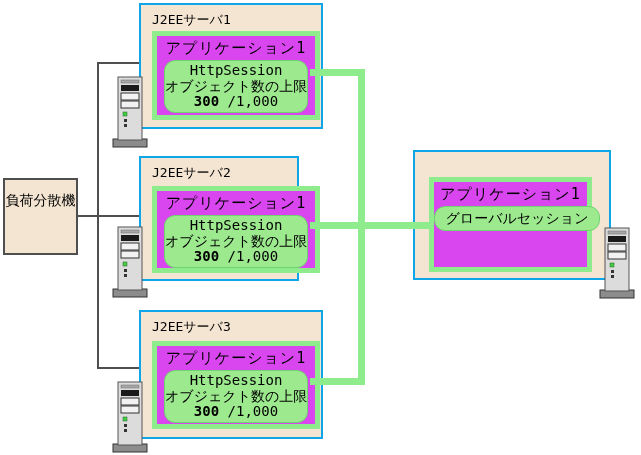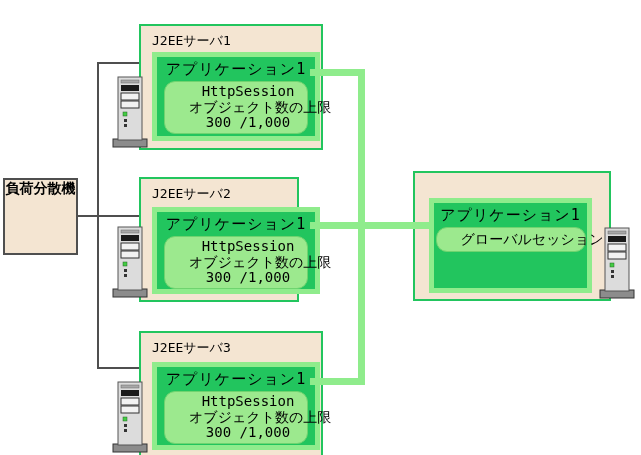--- a/index.html
+++ b/index.html
@@ -3,52 +3,52 @@
 <meta charset="utf-8">
 <style>
   html,body{margin:0;padding:0;background:#fff;}
   .canvas{
     position:relative;width:641px;height:455px;background:#fff;overflow:hidden;
     font-family:"DejaVu Sans Mono","DejaVu Sans",monospace;
     color:#000;
   }
   
   .server-box{
-    position:absolute;background:#f4e5d2;border:2px solid #22c55e;
-    box-sizing:border-box;z-index:1;margin-top:21px;
+    position:absolute;background:#f4e5d2;border:2px solid #0ea5e9;
+    box-sizing:border-box;z-index:1;
   }
   .server-title{
     position:absolute;left:11px;top:6px;font-size:13px;white-space:nowrap;
   }
   
   .app-box{
-    position:absolute;background:#22c55e;border:5px solid #8fec8c;
+    position:absolute;background:#d946ef;border:5px solid #8fec8c;
     box-sizing:border-box;z-index:2;
   }
   .app-title{
     text-align:center;font-size:15px;padding-top:3px;letter-spacing:1px;
     white-space:nowrap;
   }
   
   .session-box{
     background:#9ce98e;border:1px solid #6fd46f;border-radius:11px;
     margin:2px auto 0;width:144px;text-align:center;
     font-size:14px;line-height:15.5px;padding:2px 0;box-sizing:border-box;
   }
-  .session-box.tall{width:150px;line-height:17px;padding:3px 0;}
-  .sline{white-space:nowrap;padding-left:24px;}
-  .sline b{font-weight:normal;}
+  .session-box.tall{width:166px;line-height:17px;padding:3px 0;}
+  .sline{white-space:nowrap;}
+  .sline b{font-weight:bold;}
   
   .lb-box{
     position:absolute;left:3px;top:178px;width:75px;height:77px;
     background:#f4e5d2;border:2px solid #4f4f4f;box-sizing:border-box;
     display:flex;justify-content:center;align-items:flex-start;
     font-size:14px;z-index:1;
   }
-  .lb-box span{white-space:nowrap;font-weight:bold;}
+  .lb-box span{padding-top:12px;white-space:nowrap;}
   
   .bline{position:absolute;background:#4f4f4f;z-index:0;}
   .gline{position:absolute;background:#8fec8c;z-index:5;}
   
   .tower{position:absolute;z-index:6;}
 </style>
 </head>
 <body>
 
 <div class="canvas">

